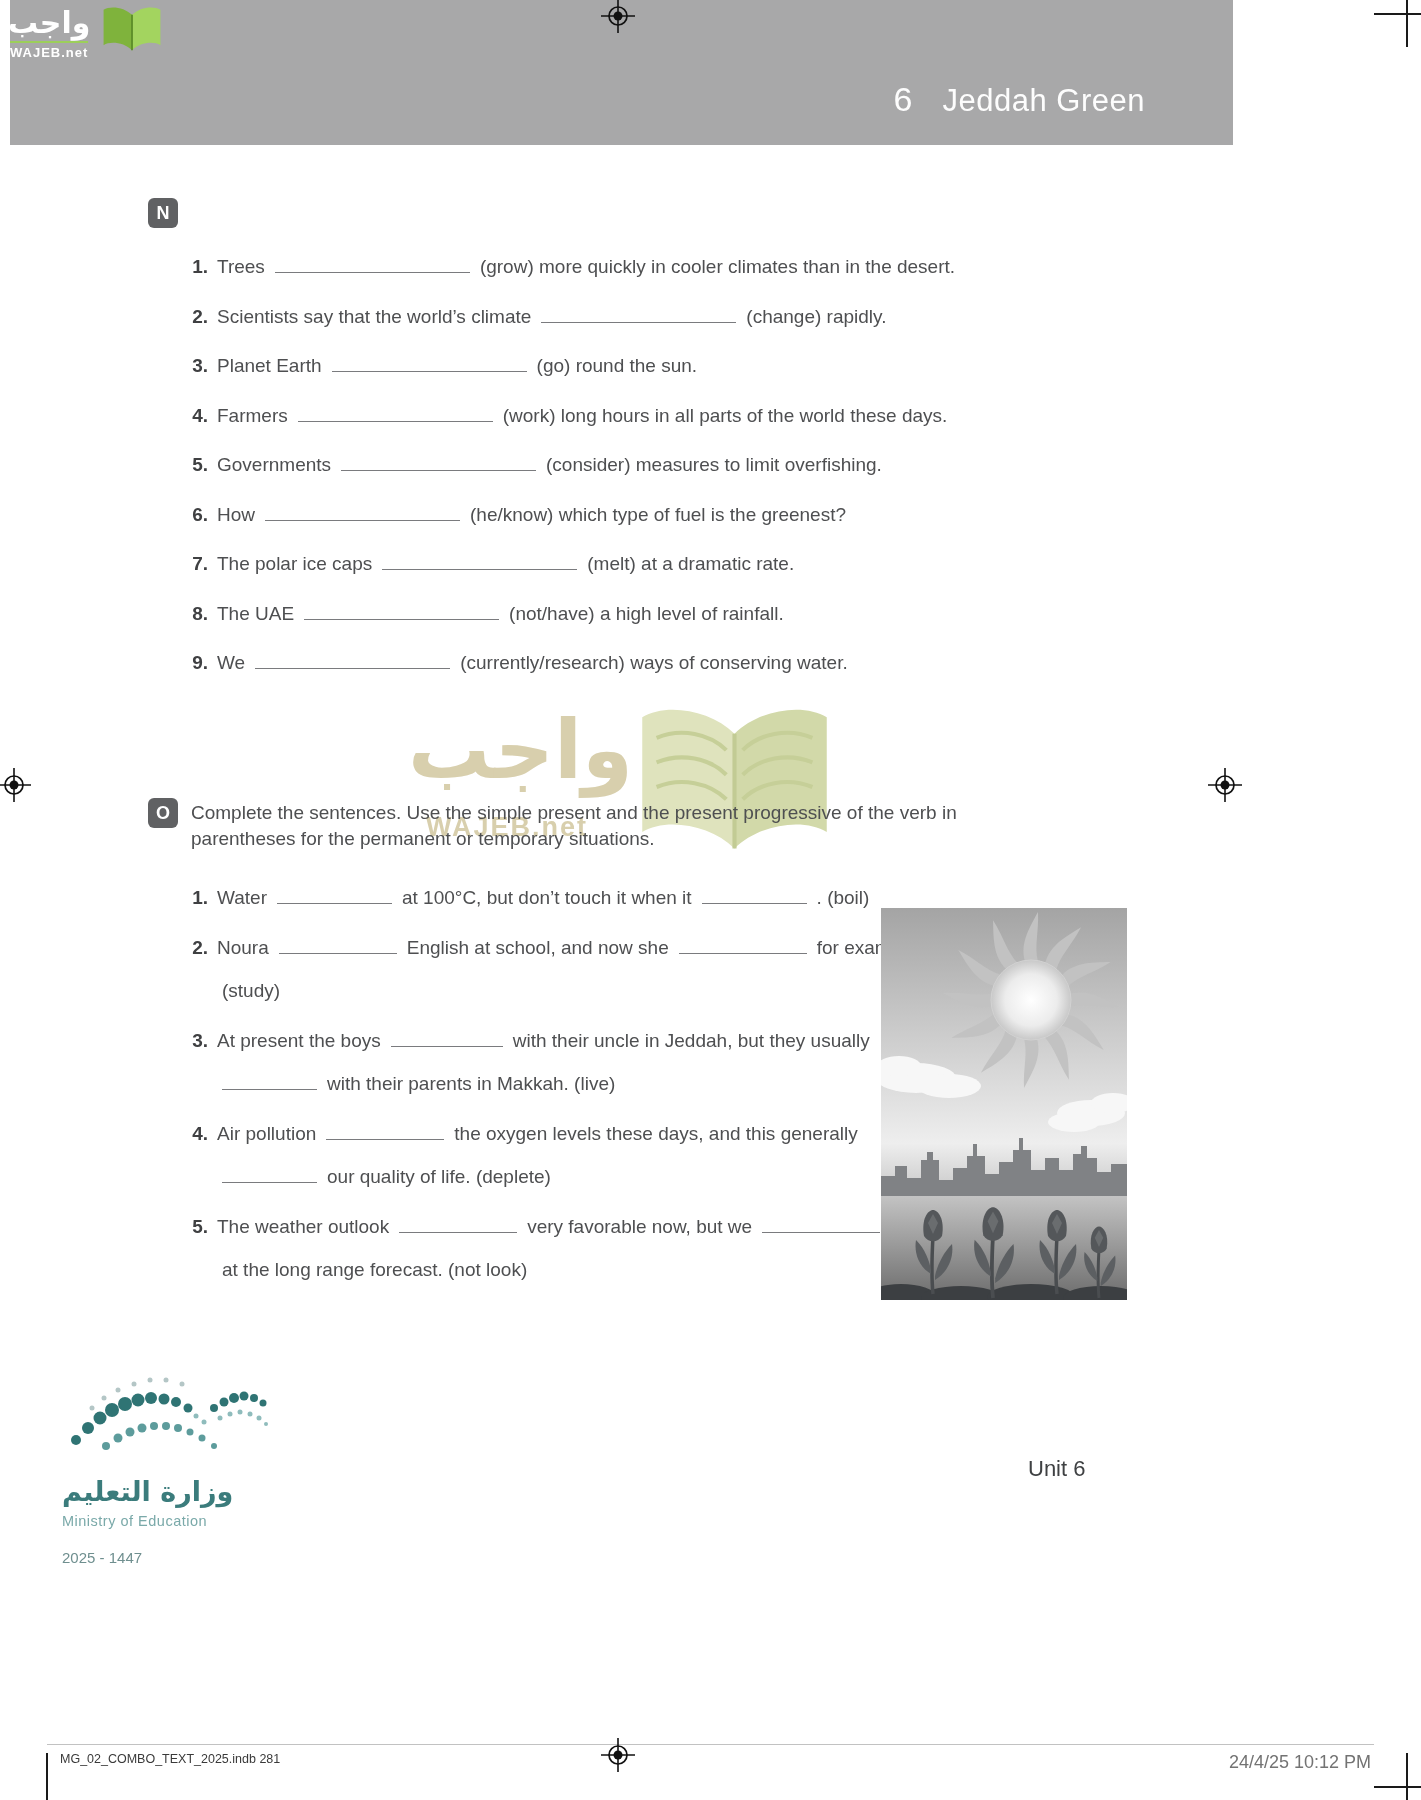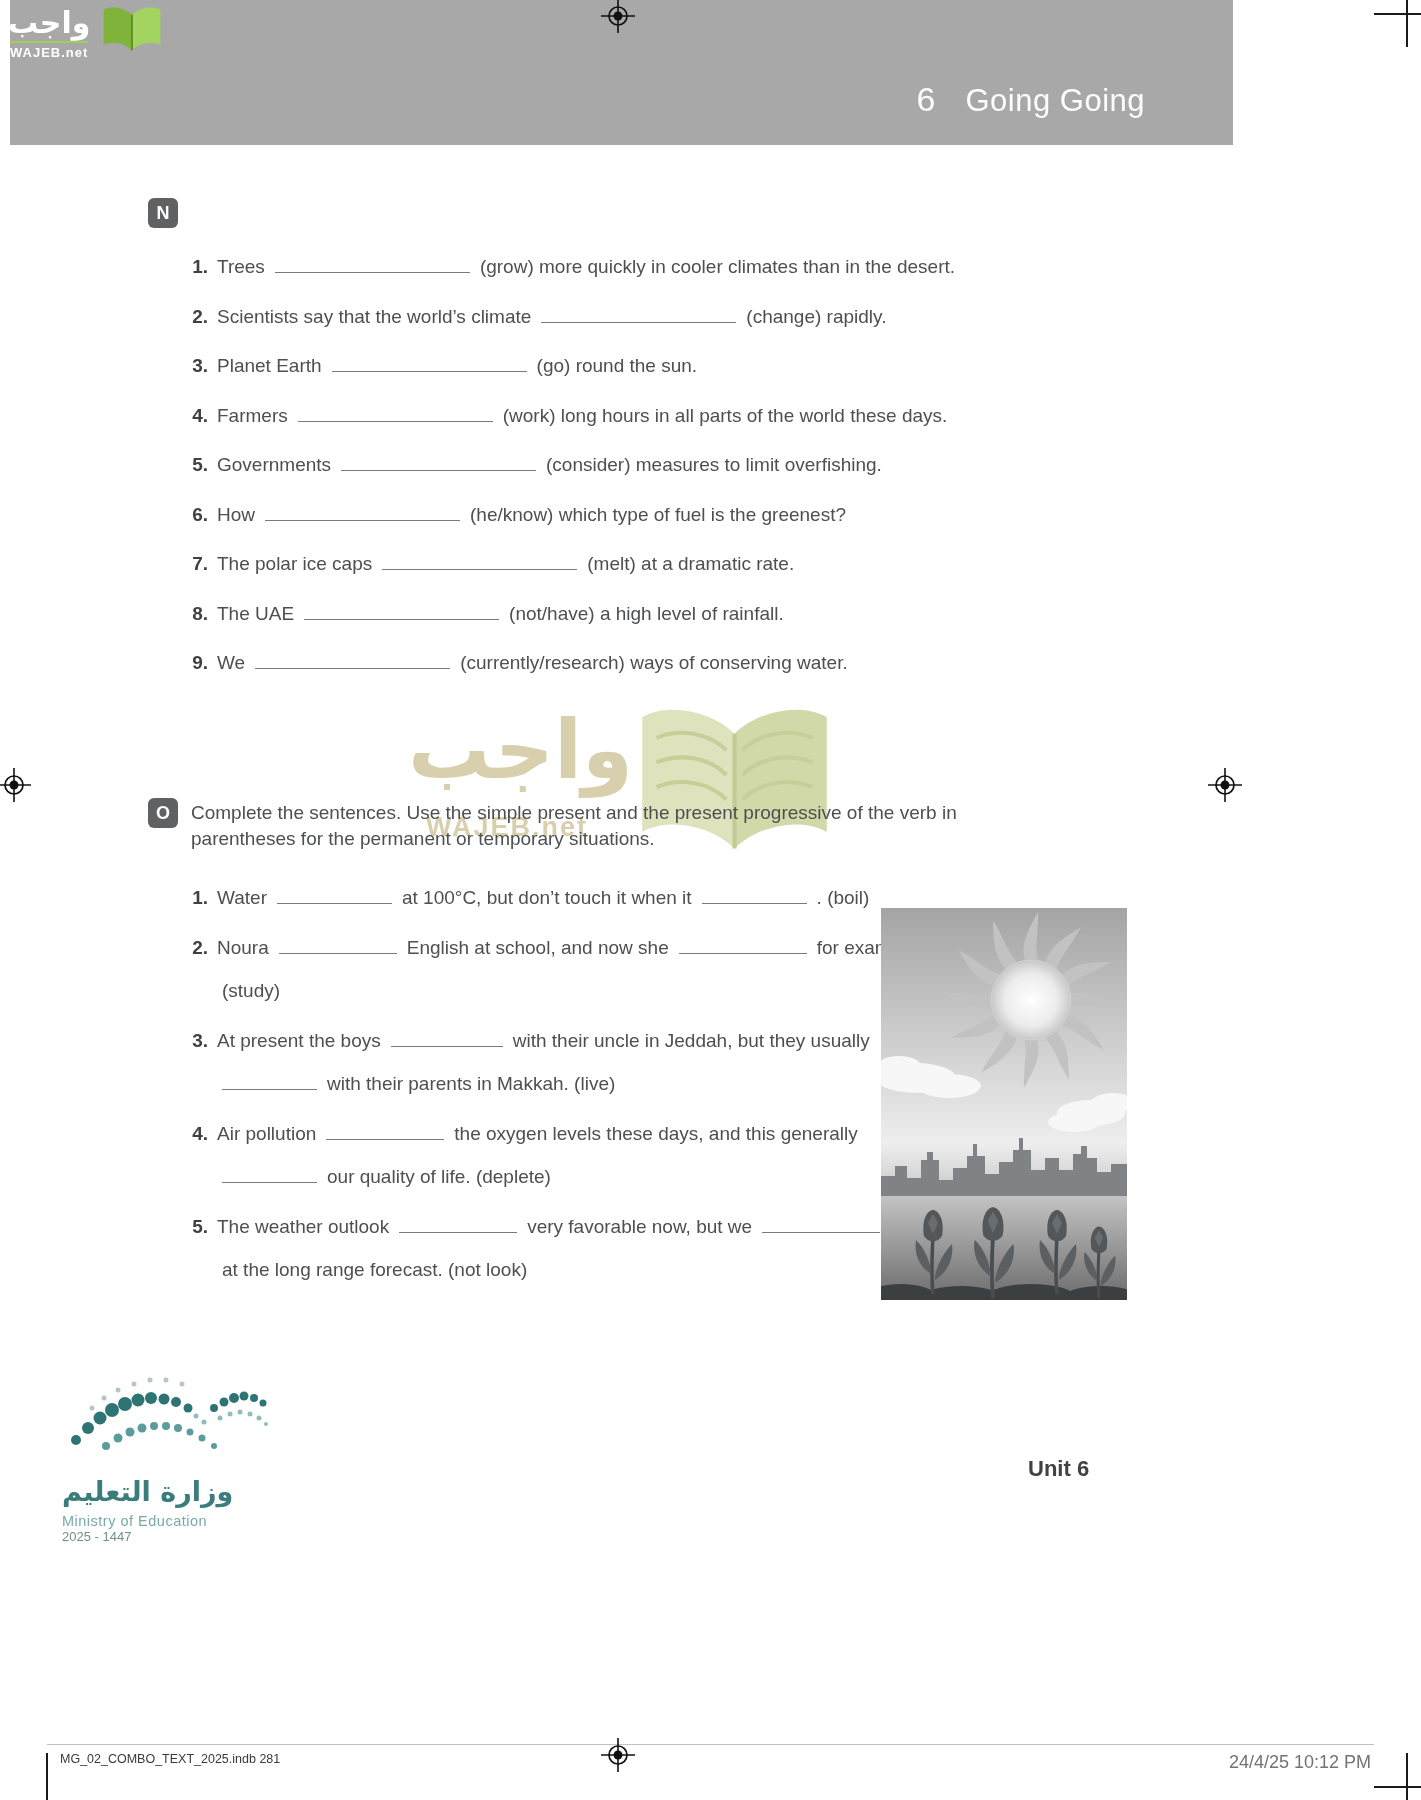--- a/index.html
+++ b/index.html
@@ -53,24 +53,24 @@
   .exO .ex-item { line-height:43px; margin-bottom:7px; }
   .exO .ex-body { max-width:700px; }
 
   
   .illustration { position:absolute; left:881px; top:908px; width:246px; height:392px; z-index:1; }
 
   
   .ministry { position:absolute; left:62px; top:1368px; z-index:1; }
   .ministry-arabic { font-family:"DejaVu Sans",sans-serif; font-size:27px; color:#3b7c7c; font-weight:bold; margin-top:4px; }
   .ministry-en { font-size:14.5px; color:#7aa9a9; letter-spacing:0.5px; margin-top:6px; }
-  .ministry-year { font-size:13px; color:#6f8f8f; margin-top:0; }
-
-  
-  .unit-label { position:absolute; left:1028px; top:1456px; font-size:22px; font-weight:bold; color:#3f4143; z-index:1; }
+  .ministry-year { font-size:15px; color:#6f8f8f; margin-top:20px; }
+
+  
+  .unit-label { position:absolute; left:1028px; top:1456px; font-size:22px; font-weight:normal; color:#3f4143; z-index:1; }
   .page-tab { position:absolute; left:1113px; top:1418px; width:120px; height:104px; background:#a8a8a9;
               display:flex; align-items:center; padding-left:18px; z-index:1; }
   .page-number { color:#fff; font-size:21px; font-weight:bold; letter-spacing:0.5px; }
 
   
   .trim-line { position:absolute; left:47px; top:1744px; width:1327px; height:1px; background:#c2c2c2; z-index:1; }
   .footer-left { position:absolute; left:60px; top:1752px; font-size:12.5px; color:#3a3a3a; z-index:2; }
   .footer-right { position:absolute; right:50px; top:1752px; font-size:18px; color:#737373; z-index:2; }
 </style>
 </head>
@@ -86,21 +86,21 @@
       <path d="M12 16 C24 11 38 14 46 22 M12 28 C24 23 38 26 46 34 M12 40 C24 35 38 38 46 46" stroke="#c6cf98" stroke-width="2" fill="none"></path>
       <path d="M54 22 C62 14 76 11 88 16 M54 34 C62 26 76 23 88 28 M54 46 C62 38 76 35 88 40" stroke="#c6cf98" stroke-width="2" fill="none"></path>
       <path d="M50 14 L50 70" stroke="#c2cb94" stroke-width="2"></path>
     </svg>
     <div class="wm-latin">WAJEB.net</div>
   </div>
 
   <div class="header-bar">
     <div class="header-title-wrap">
       <span class="unit-num">6</span>
-      <span class="unit-title">Going Going</span>
+      <span class="unit-title">Jeddah Green</span>
     </div>
   </div>
 
   <div class="brand-logo">
     <div class="brand-text">
       <div class="brand-arabic">واجب</div>
       <div class="brand-latin">WAJEB.net</div>
     </div>
     <svg width="64" height="48" viewBox="0 0 100 76">
       <path d="M50 14 C38 2 16 -1 5 6 L5 62 C16 55 38 58 50 70 Z" fill="#7fb33c"></path>

